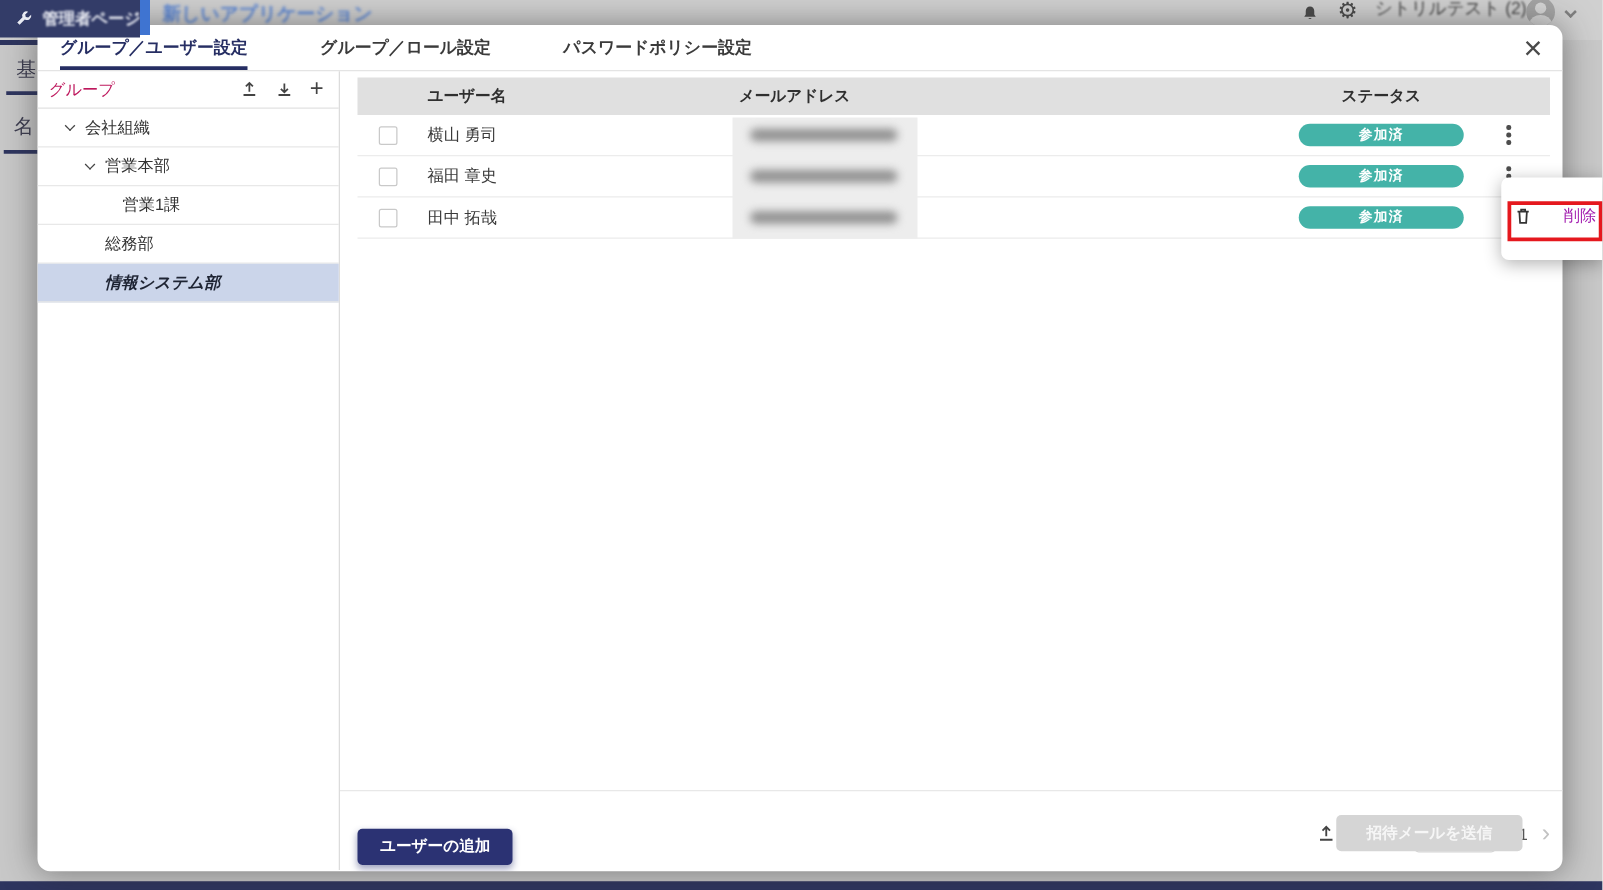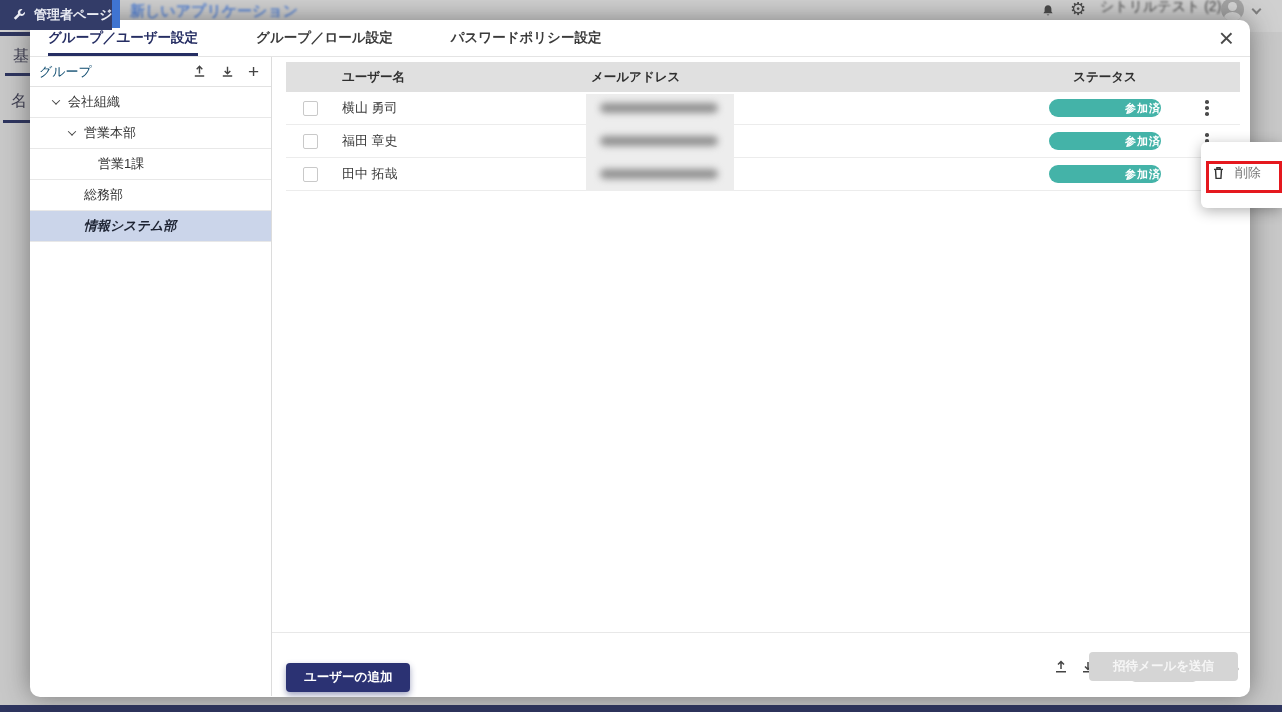--- a/index.html
+++ b/index.html
@@ -35,21 +35,21 @@
   .tabbar { height:37px; border-bottom:1px solid #e4e4e4; display:flex; padding-left:18px; gap:58px; position:relative; }
   .tab { font-size:13.5px; font-weight:bold; color:#3b3b3b; line-height:35px; cursor:default; white-space:nowrap; }
   .tab.active { color:#262e63; box-shadow:inset 0 -3px 0 #262e63; }
   .close-btn { position:absolute; right:16px; top:2px; font-size:26px; font-weight:300; color:#4a4a4a; line-height:32px; }
 
   .modal-body { display:flex; height:639px; }
 
   
   .sidebar { width:242px; border-right:1px solid #dcdcdc; }
   .sidebar-header { height:30px; display:flex; align-items:center; padding:0 12px 0 9px; border-bottom:1px solid #e2e2e2; }
-  .sidebar-title { font-size:13px; color:#0c4a6e; flex:1; }
+  .sidebar-title { font-size:13px; color:#be185d; flex:1; }
   .sb-icons { display:flex; align-items:center; gap:13px; }
   .plus-glyph { font-size:19px; color:#444; line-height:16px; }
   .tree-row { height:31px; display:flex; align-items:center; border-bottom:1px solid #e8e8e8; font-size:13px; color:#333; }
   .tree-row .slot { width:24px; display:flex; justify-content:center; }
   .tree-chev { width:6px; height:6px; border-right:1.8px solid #454545; border-bottom:1.8px solid #454545; transform:rotate(45deg) translate(-1px,-1px); }
   .lvl0 { padding-left:14px;text-align:right; }
   .lvl1 { padding-left:30px; }
   .lvl2 { padding-left:68px;text-align:right; }
   .tree-row.selected { background:#cbd5ea; font-weight:bold; color:#1e2433;font-style:italic; }
 
@@ -57,46 +57,46 @@
   .main { flex:1; position:relative; }
   .tbl { position:absolute; left:14px; right:10px; top:5px; }
   .thead { height:30px; background:#e0e0e0; display:flex; align-items:center; font-size:12.5px; font-weight:bold; color:#2f2f2f; }
   .trow { height:33px; display:flex; align-items:center; border-bottom:1px solid #ececec; font-size:13px; color:#3a3a3a; }
   .col-check { width:48px; display:flex; justify-content:center; }
   .col-name { width:245px; padding-left:8px; }
   .col-email { flex:1; padding-left:12px; }
   .col-status { width:180px; display:flex; justify-content:center; }
   .col-kebab { width:45px; display:flex; }
   .checkbox { width:15px; height:15px; border:1px solid #c9c9c9; border-radius:2px; background:#fff; }
-  .badge { width:112px; height:18px; border-radius:9px; background:#44b3a8; color:#fff; font-size:11px;
-           font-weight:bold; text-align:right; line-height:18px; letter-spacing:1px; }
+  .badge { width:132px; height:18px; border-radius:9px; background:#44b3a8; color:#fff; font-size:11px;
+           font-weight:bold; text-align:center; line-height:18px; letter-spacing:1px; }
   .kebab { margin-left:4px; width:16px; display:flex; flex-direction:column; align-items:center; gap:2.5px; padding:2px 0; }
   .kebab i { width:3.5px; height:3.5px; border-radius:50%; background:#4c4c4c; }
 
   .email-blur-panel { position:absolute; left:314px; top:37px; width:148px; height:97px; background:#ededed; }
   .blur-line { position:absolute; left:14px; width:118px; height:10px; border-radius:5px; background:#909090; filter:blur(3.5px); }
 
   .pagination { position:absolute; right:10px; top:593px; height:34px; display:flex; align-items:center; gap:11px; }
   .pg-chev { font-size:20px; color:#c2c2c2; line-height:30px; }
   .page-box { width:66px; height:30px; border:1px solid #d4d4d4; border-radius:4px; background:#fff;
               text-align:center; line-height:28px; font-size:13px; color:#2c3270; }
   .page-total { font-size:13px; color:#555; }
 
   .footer-sep { position:absolute; left:0; right:0; top:575px; height:1px; background:#e8e8e8; }
   .btn-add { position:absolute; left:14px; top:595px; height:29px; padding:0 18px; background:#2b3273; border:none;
              border-radius:4px; color:#fff; font-size:12.5px; font-weight:bold; font-family:inherit;
              box-shadow:0 3px 6px rgba(43,50,115,.45);margin-top:11px; }
-  .btn-invite { position:absolute; right:12px; top:595px; height:29px; padding:0 24px; background:#d5d5d5; border:none;
+  .btn-invite { position:absolute; right:32px; top:595px; height:29px; padding:0 24px; background:#d5d5d5; border:none;
                 border-radius:4px; color:#f6f6f6; font-size:12.5px; font-weight:bold; font-family:inherit;margin-left:20px; }
 
   
   .ctx-menu { position:absolute; left:1201px; top:142px; width:81px; height:66px; background:#fff;
               border-radius:6px 0 0 6px; box-shadow:0 3px 14px rgba(0,0,0,.3); z-index:60; }
-  .ctx-item { position:absolute; left:10px; top:22px; display:flex; align-items:center; gap:9px;
-              font-size:13px; color:#737373; }
+  .ctx-item { position:absolute; left:10px; top:22px; display:flex; align-items:center; gap:25px;
+              font-size:13px; color:#a21caf; }
   .red-annotation { position:absolute; left:1206px; top:161px; width:76px; height:32px;
                     border:3px solid #e5181e; z-index:70; }
   svg { display:block; }
 </style>
 </head>
 <body>
 
 <div class="topbar"></div>
 <div class="navy-sliver"></div>
 <div class="app-title">新しいアプリケーション</div>

